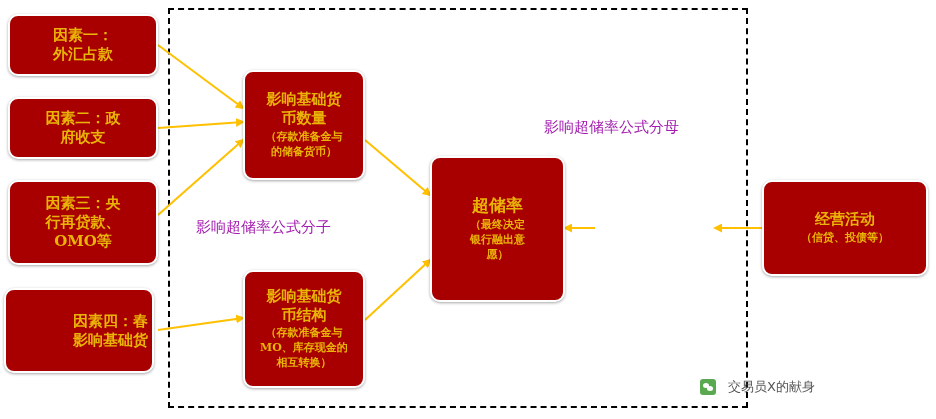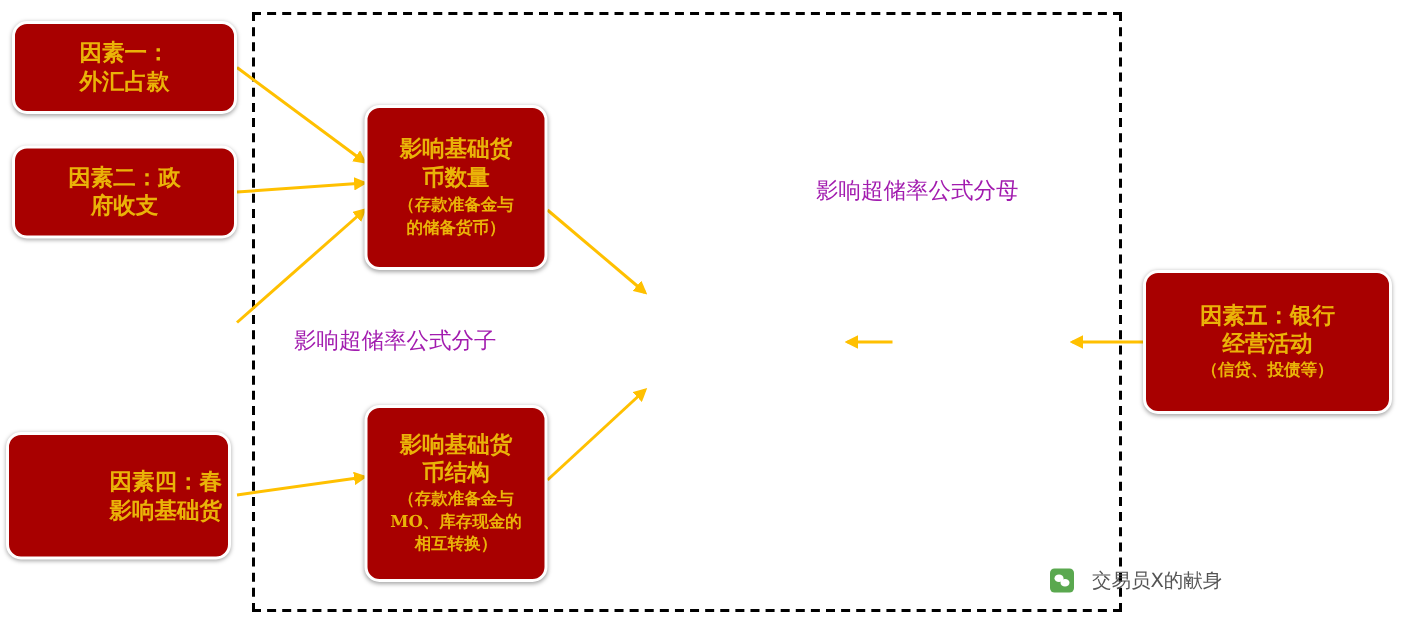--- a/index.html
+++ b/index.html
@@ -106,20 +106,25 @@
   <div class="box" style="left:8px; top:14px; width:150px; height:62px;">
     <div class="main">因素一：</div>
     <div class="main">外汇占款</div>
   </div>
 
   <div class="box" style="left:8px; top:97px; width:150px; height:62px;">
     <div class="main">因素二：政</div>
     <div class="main">府收支</div>
   </div>
 
+  <div class="box" style="left:8px; top:180px; width:150px; height:85px;">
+    <div class="main">因素三：央</div>
+    <div class="main">行再贷款、</div>
+    <div class="main">OMO等</div>
+  </div>
 
   <div class="box" style="left:4px; top:288px; width:150px; height:85px;align-items:flex-end;">
     <div class="main">因素四：春</div>
     <div class="main">影响基础货</div>
   </div>
 
   <div class="box" style="left:243px; top:70px; width:122px; height:110px;">
     <div class="main">影响基础货</div>
     <div class="main">币数量</div>
     <div class="sub" style="white-space:pre-line;">（存款准备金与
@@ -127,24 +132,29 @@
   </div>
 
   <div class="box" style="left:243px; top:270px; width:122px; height:118px;">
     <div class="main">影响基础货</div>
     <div class="main">币结构</div>
     <div class="sub" style="white-space:pre-line;">（存款准备金与
 MO、库存现金的
 相互转换）</div>
   </div>
 
+  <div class="box" style="left:430px; top:156px; width:135px; height:146px;">
+    <div class="main" style="font-size:17px;">超储率</div>
+    <div class="sub" style="white-space:pre-line;">（最终决定
+银行融出意
+愿）</div>
+  </div>
 
 
   <div class="box" style="left:762px; top:180px; width:166px; height:96px;">
-    <div class="main">因素五：银行</div>
     <div class="main">经营活动</div>
     <div class="sub">（信贷、投债等）</div>
   </div>
 
   <div class="plain-label" style="left:196px; top:218px;">影响超储率公式分子</div>
   <div class="plain-label" style="left:544px; top:118px;">影响超储率公式分母</div>
 
   <div class="watermark" style="left:700px; top:378px;gap:12px;">
     <span class="wm-logo"></span>
     <span>交易员X的献身</span>

